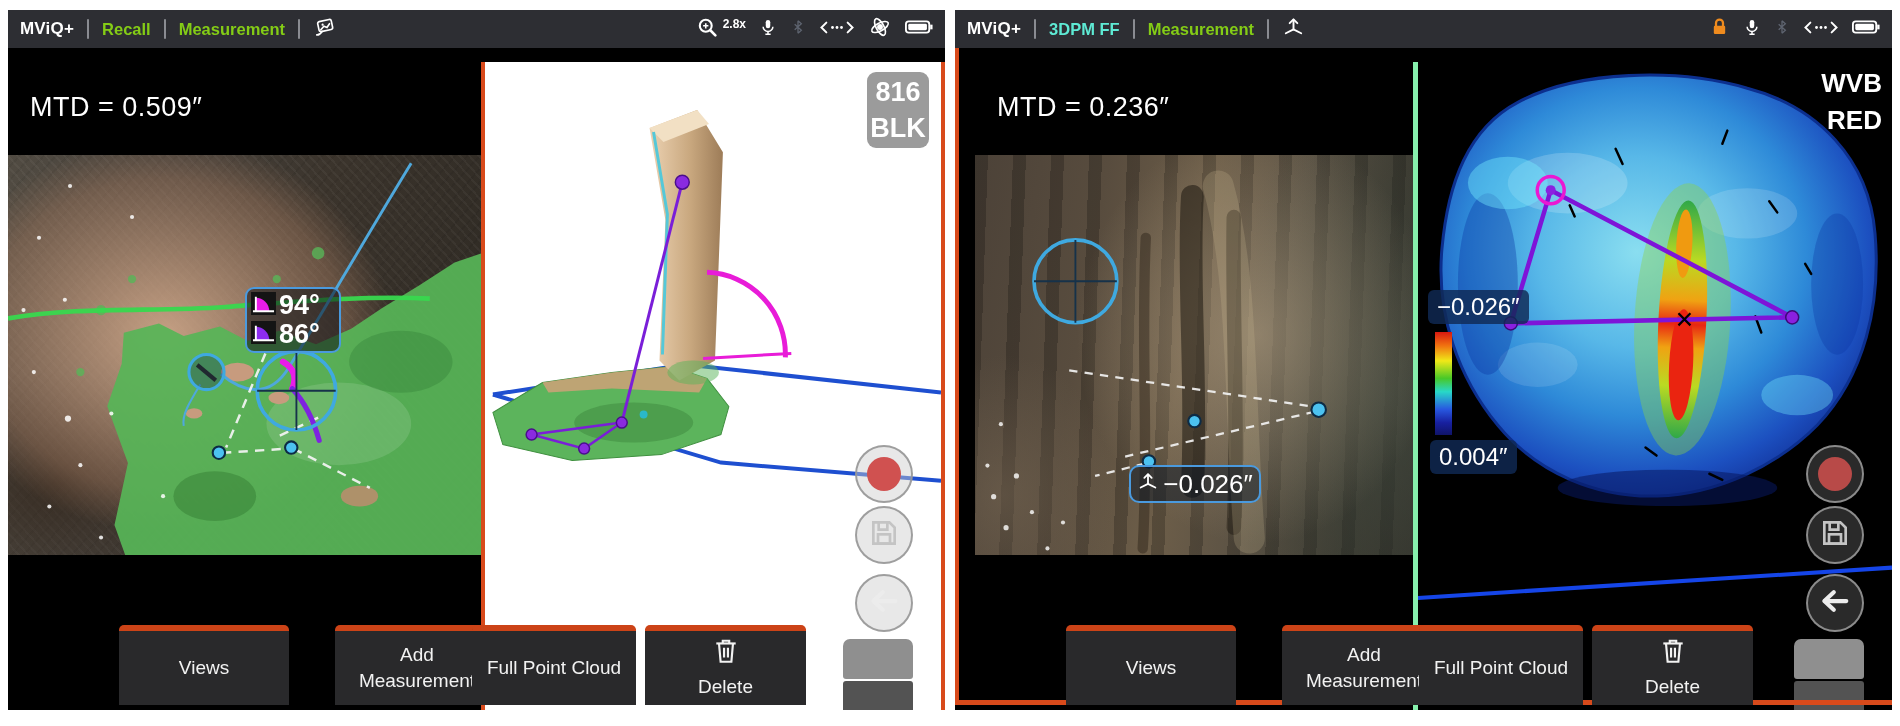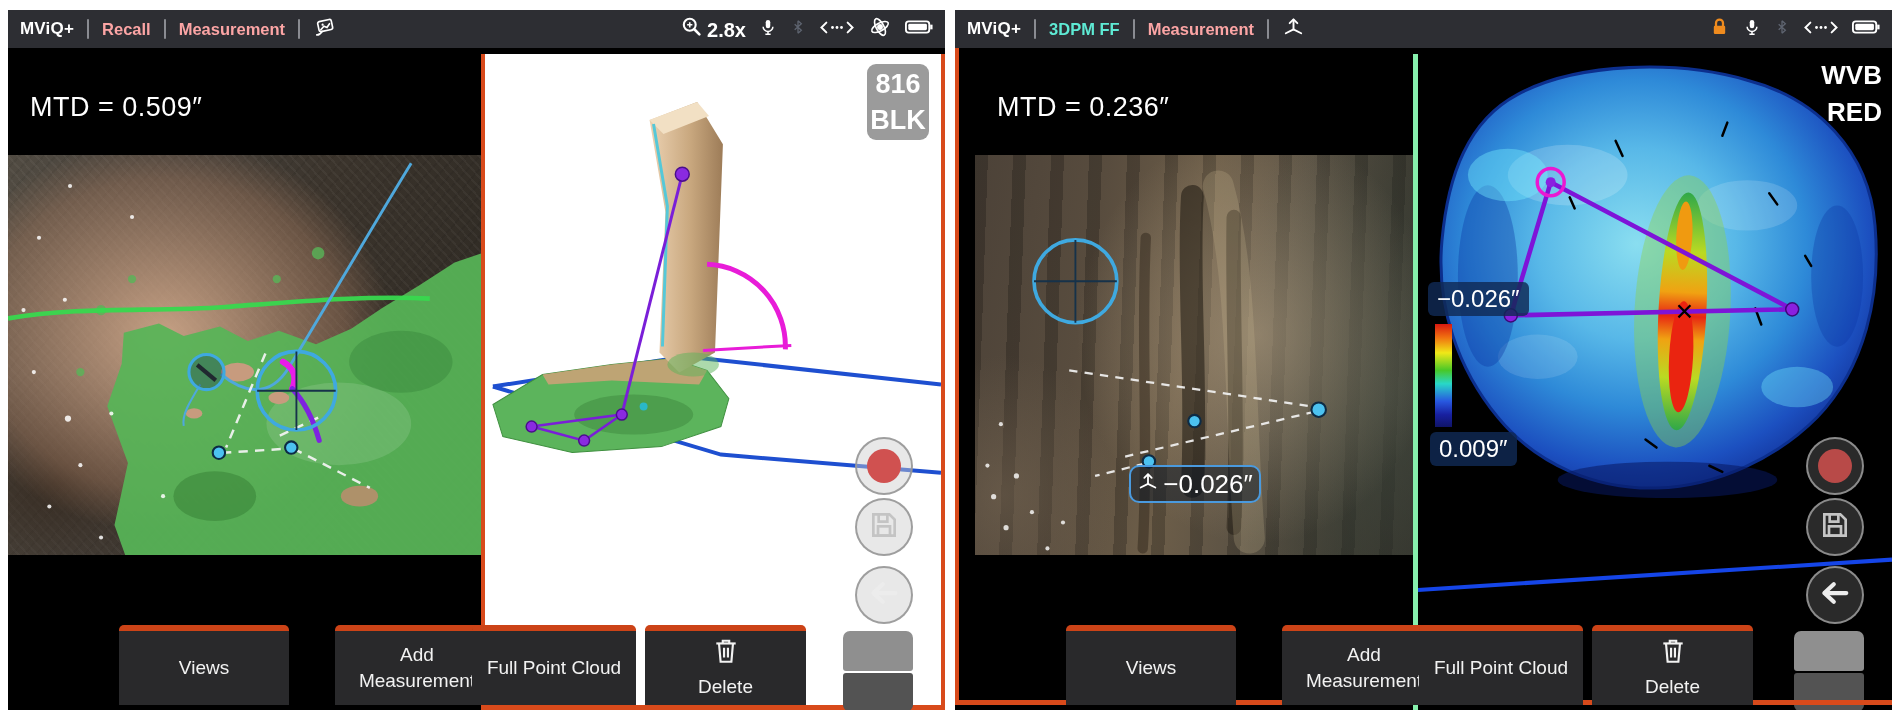--- a/index.html
+++ b/index.html
@@ -6,24 +6,24 @@
     font-family:"Liberation Sans",sans-serif;}
   #stage{position:relative;width:1900px;height:624px;background:#fff;}
   .panel{position:absolute;top:10px;width:937px;height:700px;background:#000;overflow:hidden;}
   #panel-left{left:8px;} #panel-right{left:955px;}
 
   
   .topbar{position:absolute;top:0;left:0;right:0;height:38px;background:#2d2e33;
     display:flex;align-items:center;justify-content:space-between;padding:0 12px;box-sizing:border-box;z-index:30;}
   .tb-left,.tb-right{display:flex;align-items:center;gap:13px;}
   .brand{color:#fff;font-weight:bold;font-size:17px;letter-spacing:.2px;}
-  .menu-item{color:#fca5a5;font-size:16.5px;font-weight:bold;}
+  .menu-item{color:#84cc16;font-size:16.5px;font-weight:bold;}
   .mode-ff{color:#5eead4;}
   .sep{width:2px;height:20px;background:#8a8c92;border-radius:1px;}
-  .zoomind{display:flex;align-items:flex-end;gap:5px;color:#fff;font-size:20px;font-weight:bold;}
+  .zoomind{display:flex;align-items:flex-start;gap:5px;color:#fff;font-size:12px;font-weight:bold;}
 
   
   .live{position:absolute;top:38px;bottom:0;background:#000;overflow:hidden;padding-left:16px;}
   #panel-left .live{left:0;width:473px;}
   #panel-right .live{left:20px;width:454px;}
   .mtd{position:absolute;left:22px;top:44px;color:#fff;font-size:27px;letter-spacing:.5px;z-index:5;}
   .photo{position:absolute;left:0;top:107px;width:100%;height:400px;overflow:hidden;}
   .photo-left{background:
     radial-gradient(ellipse 300px 260px at 32% 45%, rgba(208,168,138,.92), rgba(162,122,96,.45) 60%, rgba(0,0,0,0) 76%),
     radial-gradient(ellipse 220px 160px at 10% 82%, rgba(52,40,30,.85), rgba(0,0,0,0) 70%),
@@ -40,21 +40,21 @@
 
   .angle-box{position:absolute;left:237px;top:239px;width:96px;height:66px;border:2.5px solid #4a9ade;
     border-radius:9px;background:rgba(12,16,22,.55);display:flex;flex-direction:column;
     justify-content:space-around;padding:2px 4px;box-sizing:border-box;z-index:6;}
   .angle-row{display:flex;align-items:center;gap:3px;color:#fff;font-size:27px;font-weight:bold;line-height:1;}
   .measure-chip{position:absolute;left:154px;top:417px;min-width:132px;height:38px;border:2.5px solid #4a9ade;
     border-radius:10px;background:rgba(8,20,36,.5);display:flex;align-items:center;justify-content:center;
     gap:4px;color:#fff;font-size:26px;z-index:6;padding:0 6px;box-sizing:border-box;}
 
   
-  .cloud{position:absolute;top:44px;box-sizing:border-box;z-index:10;padding-left:44px;}
+  .cloud{position:absolute;top:52px;box-sizing:border-box;z-index:10;padding-left:44px;}
   #panel-left .cloud{left:473px;width:464px;height:656px;background:#fff;
     border-left:4px solid #d84a1b;border-right:4px solid #d84a1b;border-bottom:5px solid #d84a1b;}
   #panel-right .cloud{left:458px;width:479px;height:656px;background:#000;border-left:5px solid #86efac;}
   .cloud > svg{position:absolute;left:0;top:0;width:100%;height:100%;}
   .frame-left{position:absolute;left:0;top:38px;bottom:5px;width:4px;background:#d84a1b;z-index:25;}
   .frame-bottom{position:absolute;left:0;right:0;top:690px;height:5px;background:#d84a1b;z-index:25;}
 
   .chip{position:absolute;top:10px;right:12px;width:62px;background:#9b9b9b;border-radius:9px;
     text-align:center;color:#fff;font-weight:bold;font-size:27px;line-height:36px;padding:2px 0;z-index:12;}
   .chip span{display:block;}
@@ -194,20 +194,38 @@
           </g>
           <g>
             <circle cx="279" cy="228" r="38" fill="none" stroke="#3fa9e0" stroke-width="3.5"></circle>
             <path d="M241,228 H317 M279,190 V266" stroke="#16324a" stroke-width="1.8"></path>
           </g>
           <g>
             <circle cx="204" cy="288" r="6" fill="#4cc2f0" stroke="#0d2b45" stroke-width="2"></circle>
             <circle cx="274" cy="283" r="6" fill="#4cc2f0" stroke="#0d2b45" stroke-width="2"></circle>
           </g>
         </svg>
+      </div>
+      <div class="angle-box">
+        <div class="angle-row">
+          <span><svg viewBox="0 0 26 24" width="25" height="23">
+                <rect width="26" height="24" fill="#141414"></rect>
+                <path d="M5,20 L5,6 A14,14 0 0 1 19,20 Z" fill="#ea1cea"></path>
+                <path d="M2,20 H24 M5,21 V5" stroke="#fff" stroke-width="2"></path>
+              </svg></span>
+          <span>94°</span>
+        </div>
+        <div class="angle-row">
+          <span><svg viewBox="0 0 26 24" width="25" height="23">
+                <rect width="26" height="24" fill="#141414"></rect>
+                <path d="M5,20 L5,6 A14,14 0 0 1 19,20 Z" fill="#8d2cf0"></path>
+                <path d="M2,20 H24 M5,21 V5" stroke="#fff" stroke-width="2"></path>
+              </svg></span>
+          <span>86°</span>
+        </div>
       </div>
     </div>
 
     <div class="cloud">
       <svg viewBox="0 0 460 650" preserveAspectRatio="none">
         <defs>
           <linearGradient id="wg" x1="0" y1="0" x2="1" y2="0">
             <stop offset="0" stop-color="#ecd2b2"></stop>
               <stop offset=".55" stop-color="#c9a87f"></stop>
               <stop offset="1" stop-color="#9d7c58"></stop>
@@ -428,21 +446,21 @@
           <circle cx="93" cy="259" r="6.5" fill="#8a20e0" stroke="#3c0a78" stroke-width="1.5"></circle>
           <circle cx="375" cy="253" r="6.5" fill="#8a20e0" stroke="#3c0a78" stroke-width="1.5"></circle>
           <path d="M261,249 l12,12 M261,261 l12,-12" stroke="#000" stroke-width="2.2"></path>
         </g>
         <path d="M0,531 L475,501" stroke="#1545e8" stroke-width="4"></path>
       </svg>
       <div class="cloudtag" style="top:6px">WVB</div>
       <div class="cloudtag" style="top:43px">RED</div>
       <div class="scale-label" style="left:10px;top:228px">−0.026″</div>
       <div class="cbar"></div>
-      <div class="scale-label" style="left:12px;top:378px">0.009″</div>
+      <div class="scale-label" style="left:12px;top:378px">0.004″</div>
       <div class="rbtn rbtn-record">
           <div class="record-dot" style="background:#b84a48"></div>
         </div>
       <div class="rbtn rbtn-save">
         <span><svg viewBox="0 0 24 24" width="32" height="32" fill="none" stroke="#c4c4c4" stroke-width="2">
               <path d="M4,4 H16 L20,8 V20 H4 Z"></path>
               <path d="M8,4 V9.5 H14.5 V4"></path>
               <rect x="7.5" y="13" width="9" height="7"></rect>
             </svg></span>
       </div>

